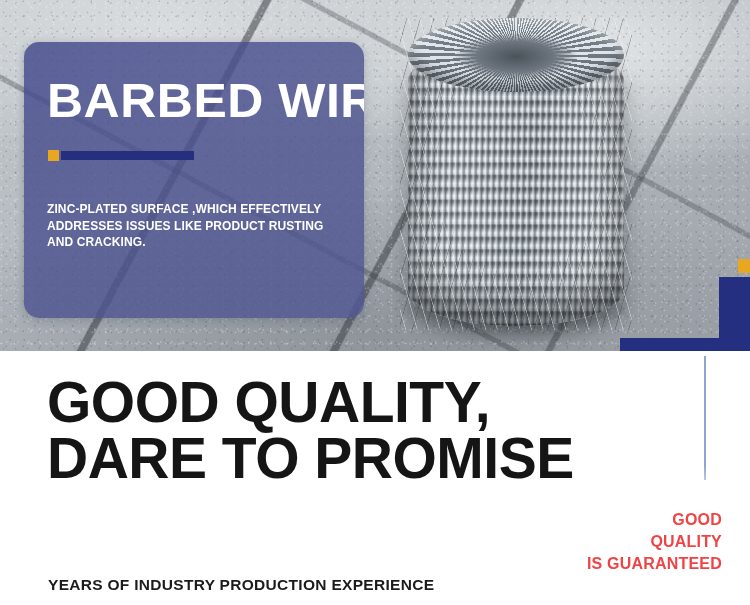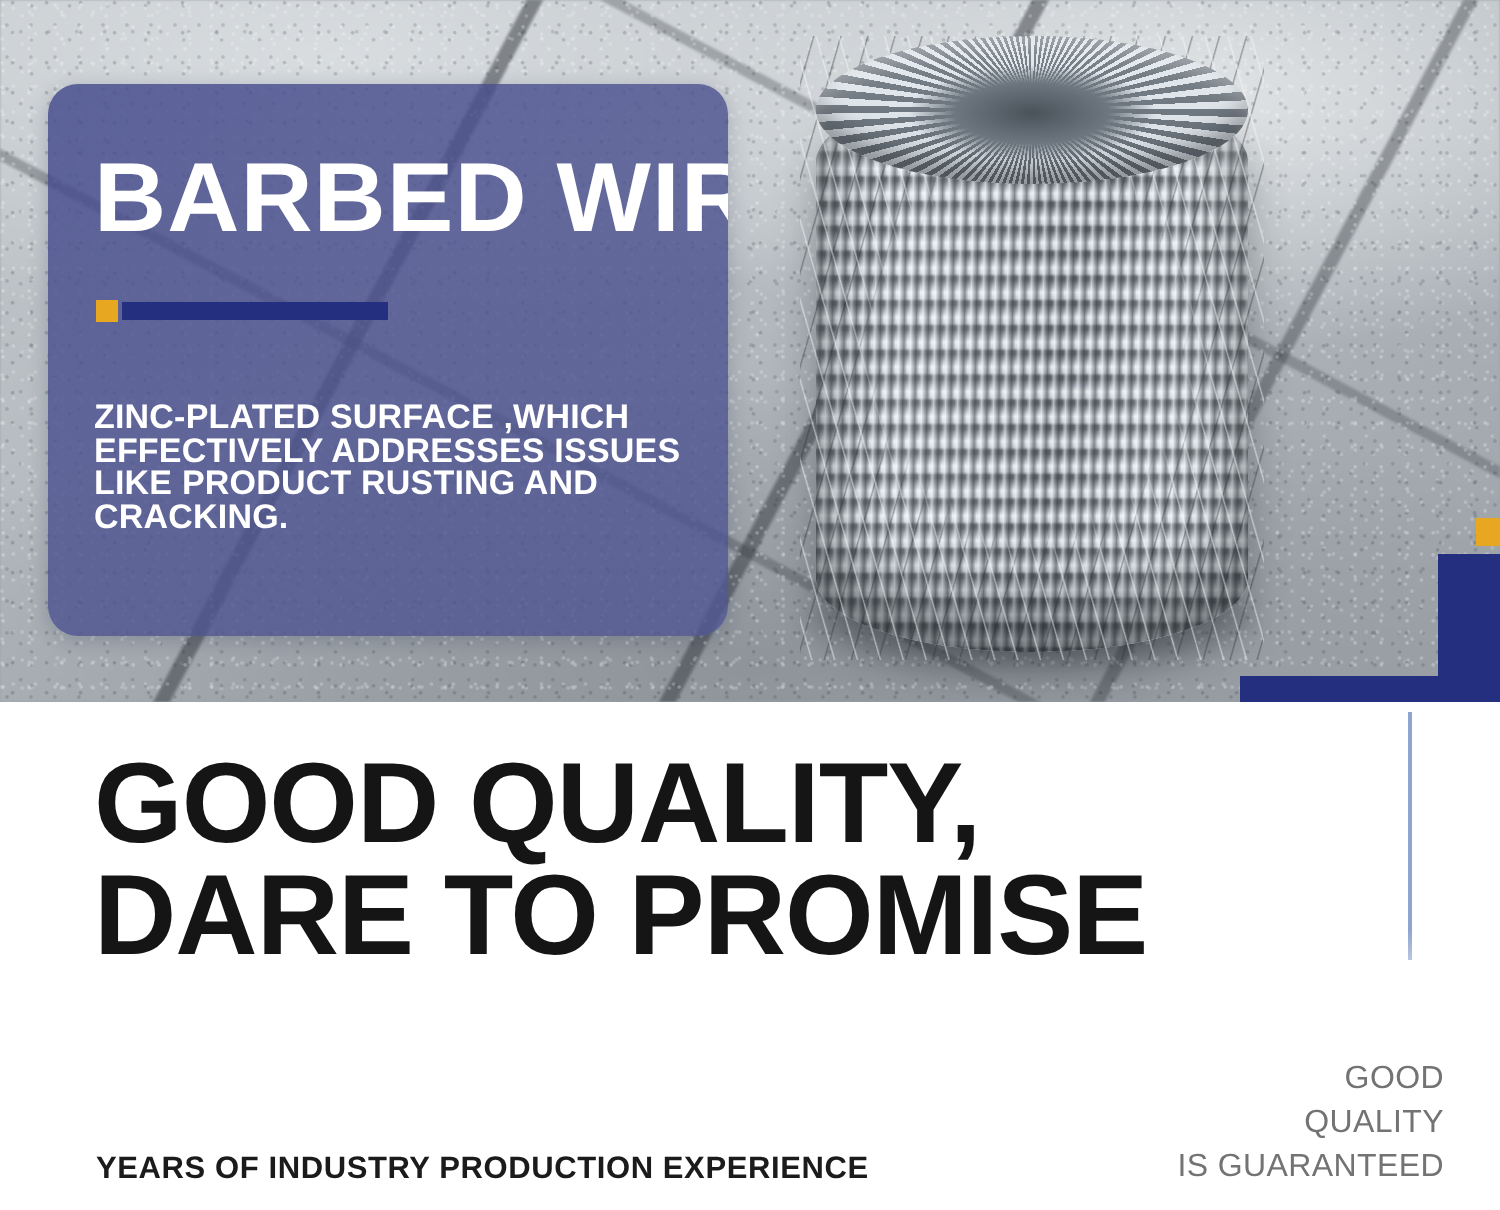--- a/index.html
+++ b/index.html
@@ -228,21 +228,21 @@
     background: #242f7f;
     margin-left: 2px;
     flex: 0 0 auto;
   }
   .card-desc {
     position: absolute;
     left: 23px;
     top: 159px;
     width: 300px;
     color: #ffffff;
-    font-size: 17px;
+    font-size: 12px;
     font-weight: bold;
     line-height: 16.5px;
     letter-spacing: 0.1px;
   }
 
   
   .gold-tab {
     position: absolute;
     left: 738px;
     top: 259px;
@@ -309,27 +309,26 @@
     width: 2px;
     height: 124px;
     background: linear-gradient(180deg, #8fa5cf 0%, #8fa5cf 88%, #b9c6e0 100%);
   }
 
   .guarantee {
     position: absolute;
     right: 28px;
     top: 158px;
     text-align: right;
-    color: #737373;
+    color: #ef4444;
     font-size: 16px;
-    font-weight: normal;
+    font-weight: bold;
     line-height: 22px;
     letter-spacing: 0.2px;
     white-space: pre-line;
-    margin-top: 20px;
   }
 </style>
 </head>
 <body>
 
 <div class="banner">
 
   <div class="photo-area">
     <div class="paving"></div>
     <div class="paving-grain"></div>

